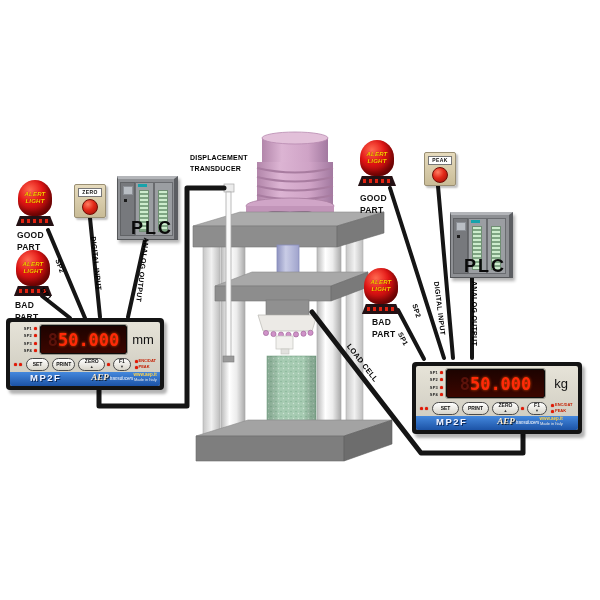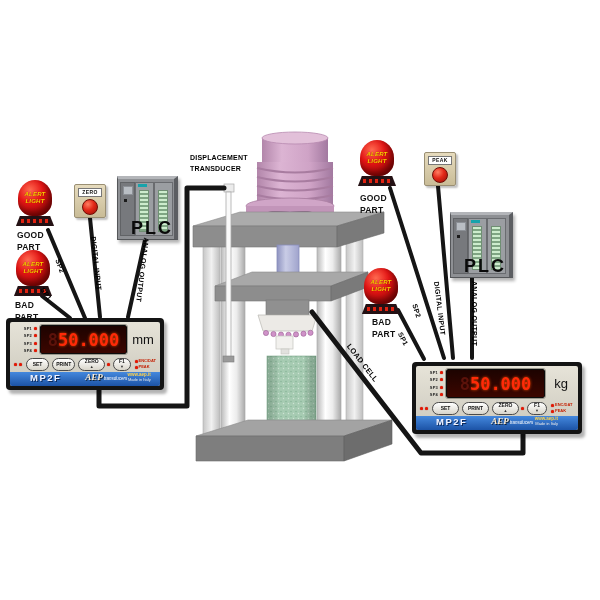--- a/index.html
+++ b/index.html
@@ -75,21 +75,21 @@
         justify-content:center;line-height:1;gap:1px;cursor:pointer;}
   .pill .glyph{font-size:4px;color:#333;}
   .pill-wrap{display:flex;align-items:center;gap:2px;}
   .f1leds{display:flex;flex-direction:column;gap:2px;margin-left:1px;}
   .f1row{display:flex;align-items:center;gap:1px;}
   .f1row span{font-size:4px;font-weight:bold;color:#c41e00;line-height:1;}
   .bluebar{margin-top:auto;height:14px;margin-left:-4px;margin-right:-4px;
            background:linear-gradient(#4488dd,#1c53a6);border-radius:0 0 2px 2px;
            display:flex;align-items:flex-start;padding:0 20px;}
   .model{font-size:9.5px;font-weight:bold;color:#f2f4ff;letter-spacing:1.5px;text-shadow:1px 1px 0 #0d2c5e;}
-  .brand{margin-left:24px;display:flex;align-items:baseline;}
+  .brand{margin-left:30px;display:flex;align-items:baseline;}
   .aep{font-style:italic;font-weight:bold;font-size:9px;color:#ffeccf;text-shadow:1px 1px 0 #123;
        font-family:"Liberation Serif",serif;}
   .tra{font-style:italic;font-size:4.5px;color:#fff;margin-left:1px;}
   .site{margin-left:auto;display:flex;flex-direction:column;align-items:flex-end;line-height:1.2;}
   .www{font-size:4.5px;font-weight:bold;color:#ffd24a;}
   .made{font-size:4px;color:#eaeaea;}
 
   .disp-label{font-size:7px;font-weight:bold;color:#000;line-height:1.6;letter-spacing:.2px;}
 </style>
 </head>

